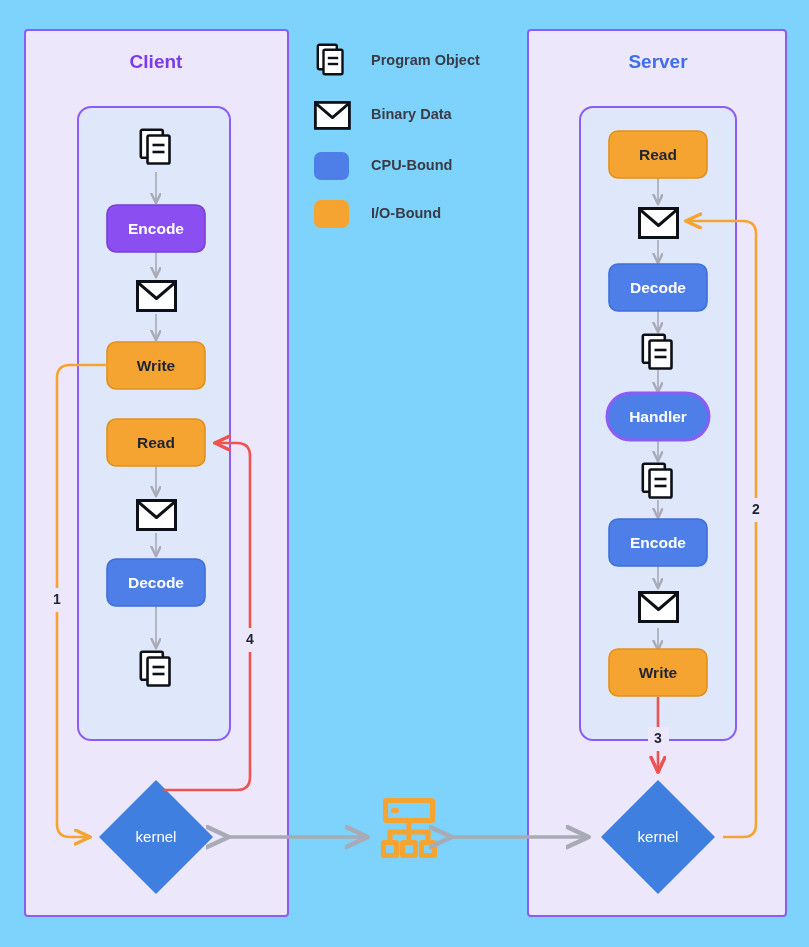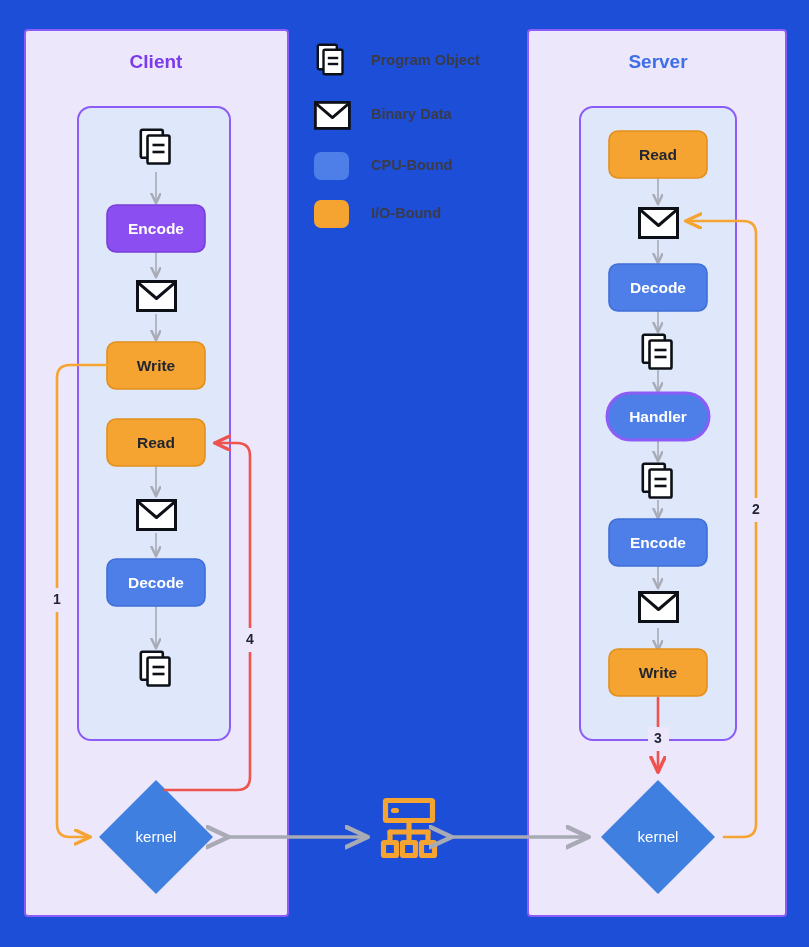--- a/index.html
+++ b/index.html
@@ -7,21 +7,21 @@
     padding: 0;
     background: #ffffff;
   }
   body {
     font-family: "Liberation Sans", sans-serif;
   }
   #root {
     position: relative;
     width: 809px;
     height: 947px;
-    background: #1d4ed8;
+    background: #7dd3fc;
     overflow: hidden;
   }
   svg.layer {
     position: absolute;
     left: 0;
     top: 0;
     width: 809px;
     height: 947px;
     overflow: visible;
   }

